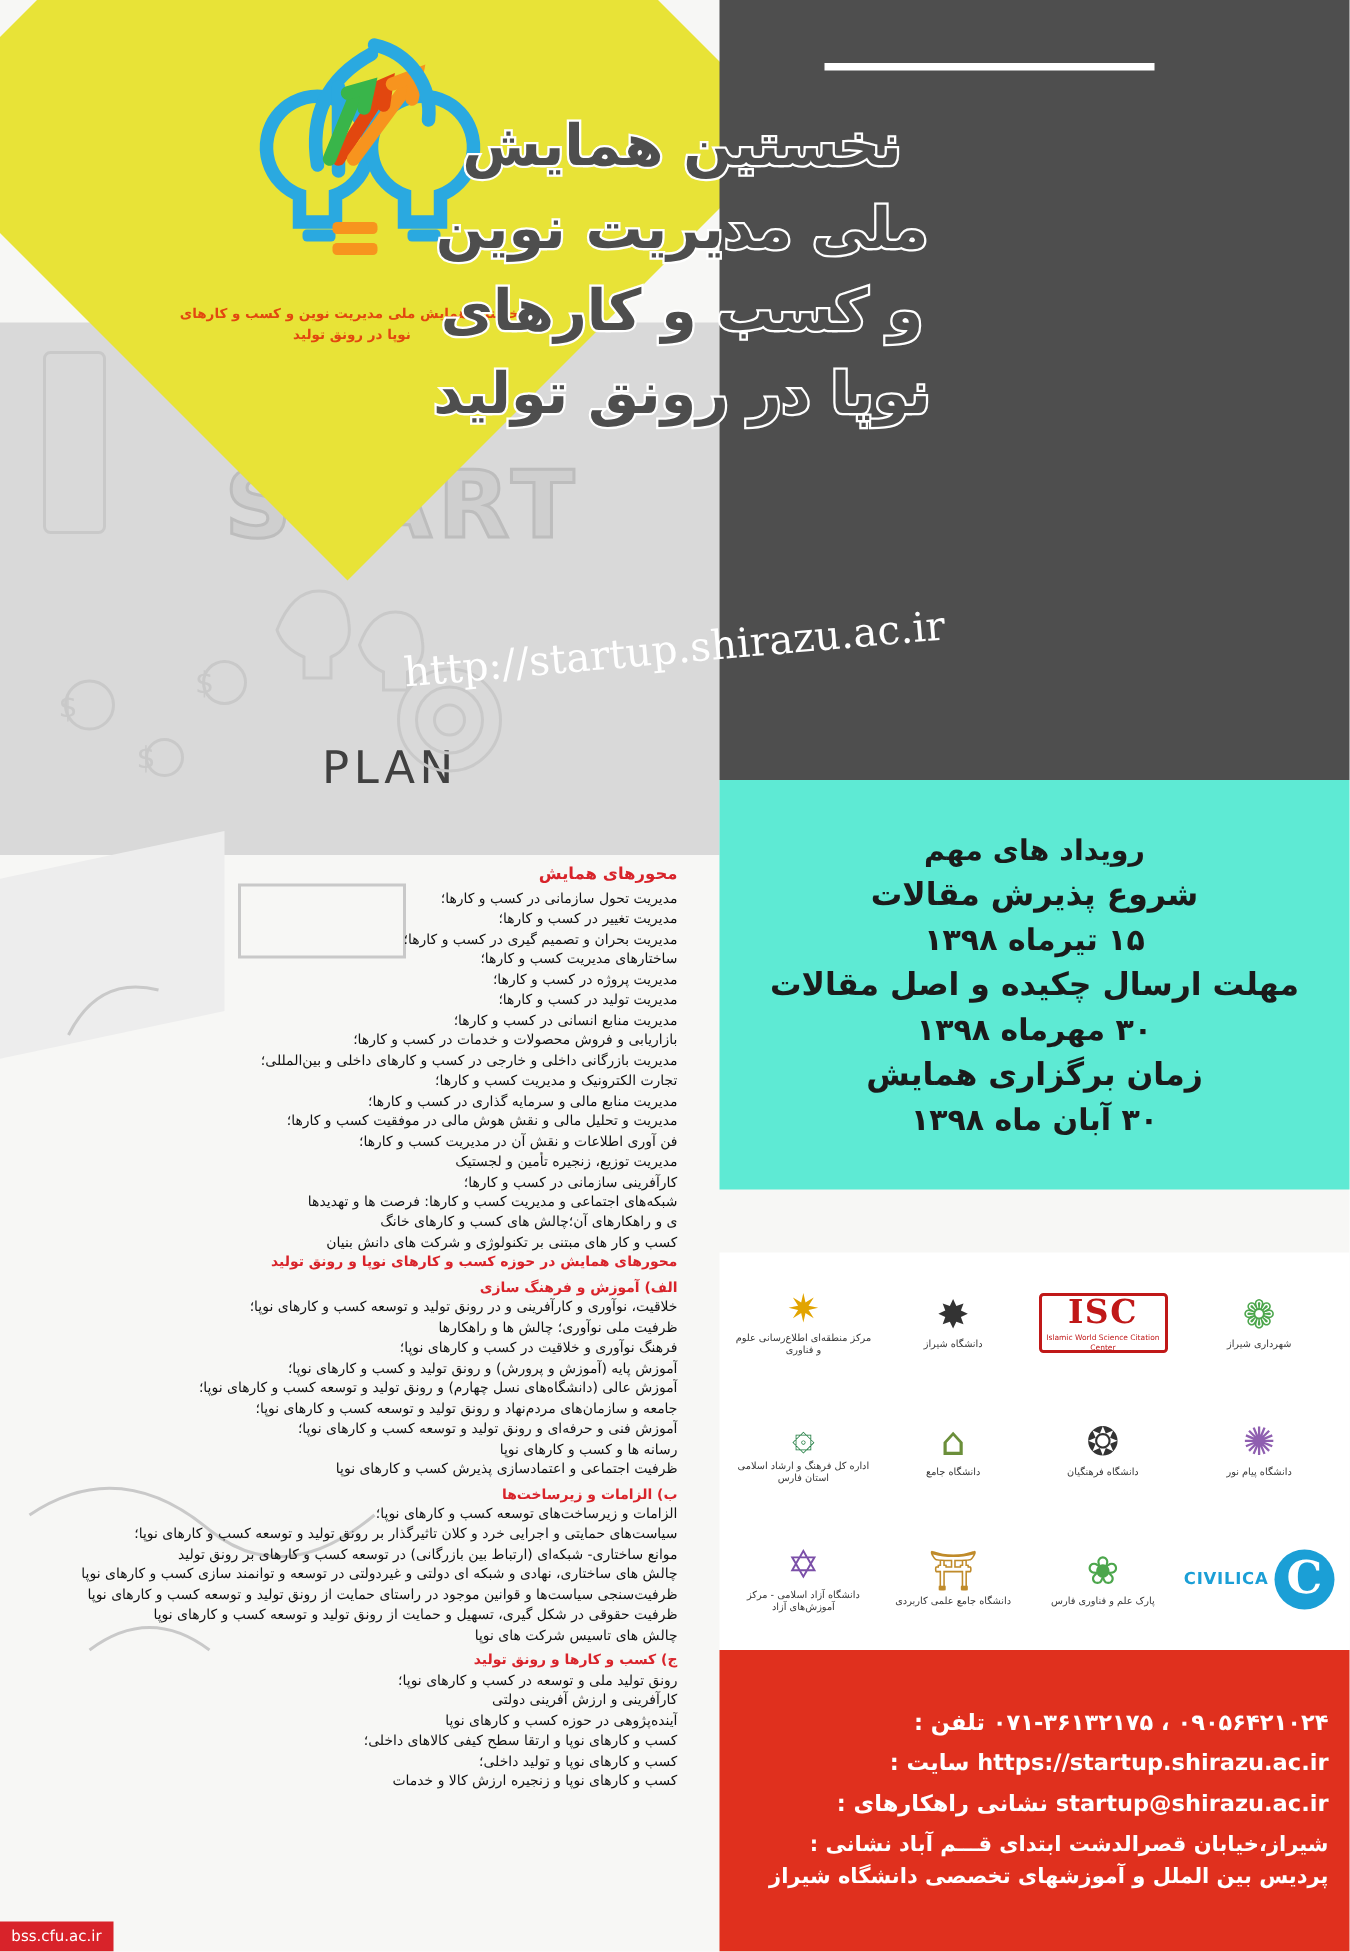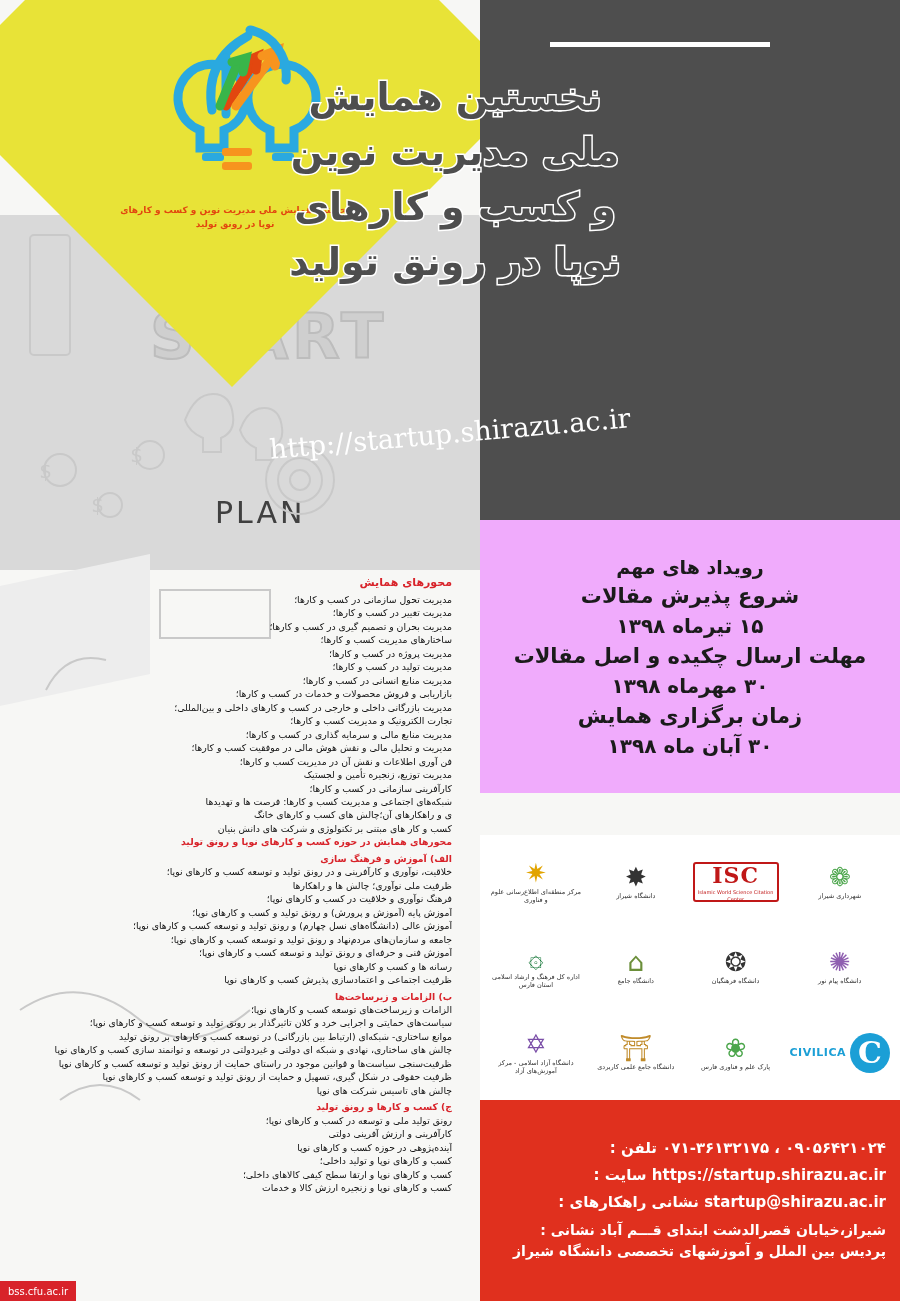--- a/index.html
+++ b/index.html
@@ -76,21 +76,21 @@
   .main-title span { display:block;padding-left:10px; }
   .url-line {
     position:absolute; right:0; left:0; top:418px; text-align:center;
     color:#fff; font-size:27px; transform:rotate(-5deg);
     font-family:"DejaVu Serif","Liberation Serif",serif; direction:ltr;
   }
 
   
   .events {
     position:absolute; right:0; top:520px; width:420px; height:273px;
-    background:#f0abfc; color:#1b1b1b; direction:rtl;
+    background:#5eead4; color:#1b1b1b; direction:rtl;
     display:flex; flex-direction:column; align-items:center; justify-content:center;
     gap:6px; padding:10px 6px;
   }
   .events .ev-head { font-size:19px; font-weight:bold; }
   .events .ev-row  { font-size:21px; font-weight:bold; }
   .events .ev-date { font-size:20px; font-weight:bold; }
 
   
   .sponsors {
     position:absolute; right:0; top:835px; width:420px; height:265px;
@@ -355,18 +355,18 @@
   <div class="t-line">چالش های ساختاری، نهادی و شبکه ای دولتی و غیردولتی در توسعه و توانمند سازی کسب و کارهای نوپا</div>
   <div class="t-line">ظرفیت‌سنجی سیاست‌ها و قوانین موجود در راستای حمایت از رونق تولید و توسعه کسب و کارهای نوپا</div>
   <div class="t-line">ظرفیت حقوقی در شکل گیری، تسهیل و حمایت از رونق تولید و توسعه کسب و کارهای نوپا</div>
   <div class="t-line">چالش های تاسیس شرکت های نوپا</div>
   <div class="t-gap"></div>
 
   <div class="t-line t-red">ج) کسب و کارها و رونق تولید</div>
   <div class="t-line">رونق تولید ملی و توسعه در کسب و کارهای نوپا؛</div>
   <div class="t-line">کارآفرینی و ارزش آفرینی دولتی</div>
   <div class="t-line">آینده‌پژوهی در حوزه کسب و کارهای نوپا</div>
+  <div class="t-line">کسب و کارهای نوپا و ارتقا سطح کیفی کالاهای داخلی؛</div>
   <div class="t-line">کسب و کارهای نوپا و تولید داخلی؛</div>
-  <div class="t-line">کسب و کارهای نوپا و ارتقا سطح کیفی کالاهای داخلی؛</div>
   <div class="t-line">کسب و کارهای نوپا و زنجیره ارزش کالا و خدمات</div>
 </div>
 
 <div class="watermark">bss.cfu.ac.ir</div>
 
 </body></html>

